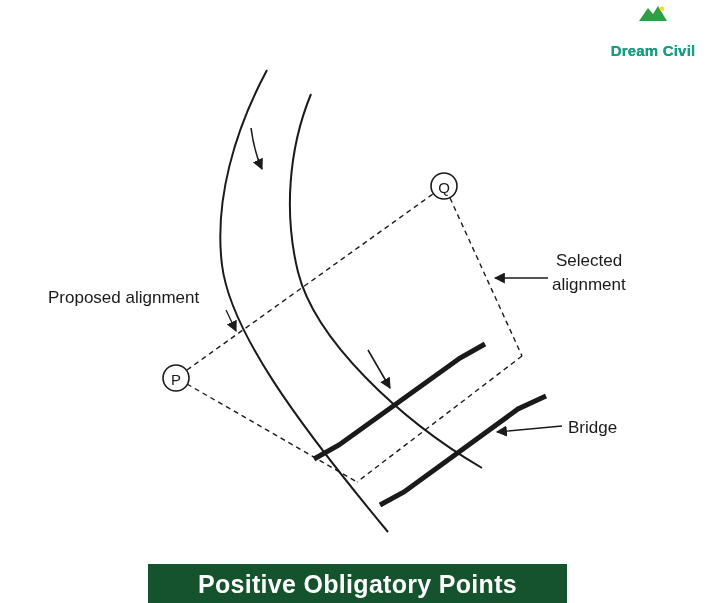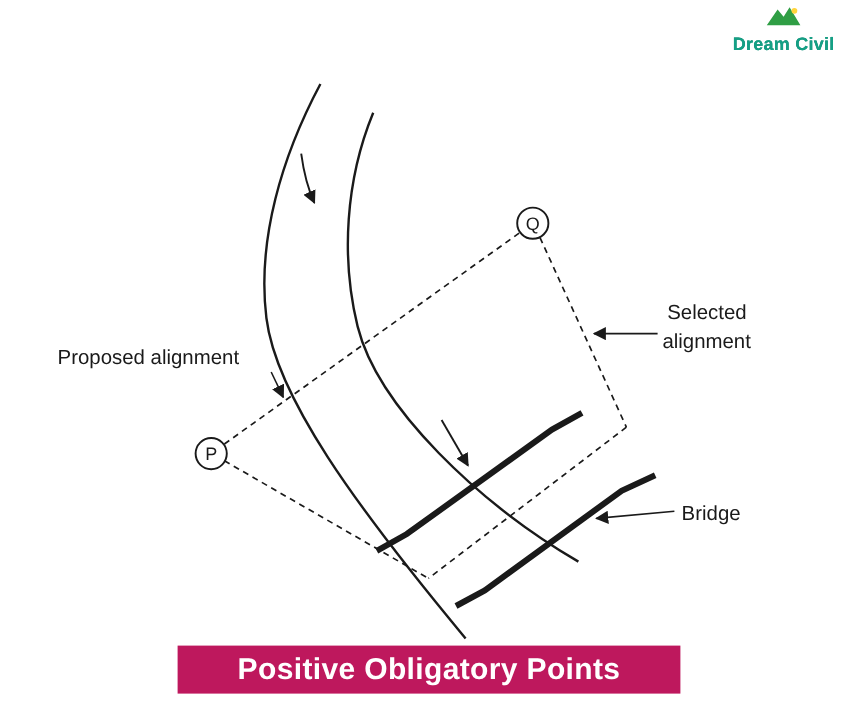--- a/index.html
+++ b/index.html
@@ -1,31 +1,31 @@
 <!DOCTYPE html>
 <html><head>
 <meta charset="utf-8">
 <style>
   * { margin:0; padding:0; box-sizing:border-box; }
   html,body { background:#ffffff; }
   body { width:720px; height:603px; font-family:"Liberation Sans", sans-serif; }
   .page { position:relative; width:720px; height:603px; background:#ffffff; overflow:hidden; }
 
   .logo { position:absolute; top:5px; right:8px; width:118px;
-          display:flex; flex-direction:column; align-items:center; gap:6px; }
+          display:flex; flex-direction:column; align-items:center; gap:19px; }
   .logo-text { font-size:15px; font-weight:bold; color:#14a085; letter-spacing:.2px;
                text-shadow:0 0 .4px #0d7a66; white-space:nowrap; }
 
   svg.diagram { position:absolute; left:0; top:0; width:720px; height:603px; }
   .ink { stroke:#1a1a1a; fill:none; }
   text.dlabel { fill:#1a1a1a; font-family:"Liberation Sans", sans-serif; font-size:17px; }
   text.plabel { fill:#1a1a1a; font-family:"Liberation Sans", sans-serif; font-size:15px; }
 
-  .banner { position:absolute; left:148px; top:538px; width:419px; height:40px;
-            background:#be185d; display:flex; align-items:center; justify-content:center; }
+  .banner { position:absolute; left:148px; top:564px; width:419px; height:40px;
+            background:#14532d; display:flex; align-items:center; justify-content:center; }
   .banner-title { color:#ffffff; font-weight:bold; font-size:25px; letter-spacing:.3px; white-space:nowrap; }
 </style>
 </head>
 <body>
 
 <div class="page">
 
   <div class="logo">
     <svg width="30" height="18" viewBox="0 0 30 18">
       <polygon points="1,16 10,3 15,9 20,1 29,16" fill="#2f9e44"></polygon>

